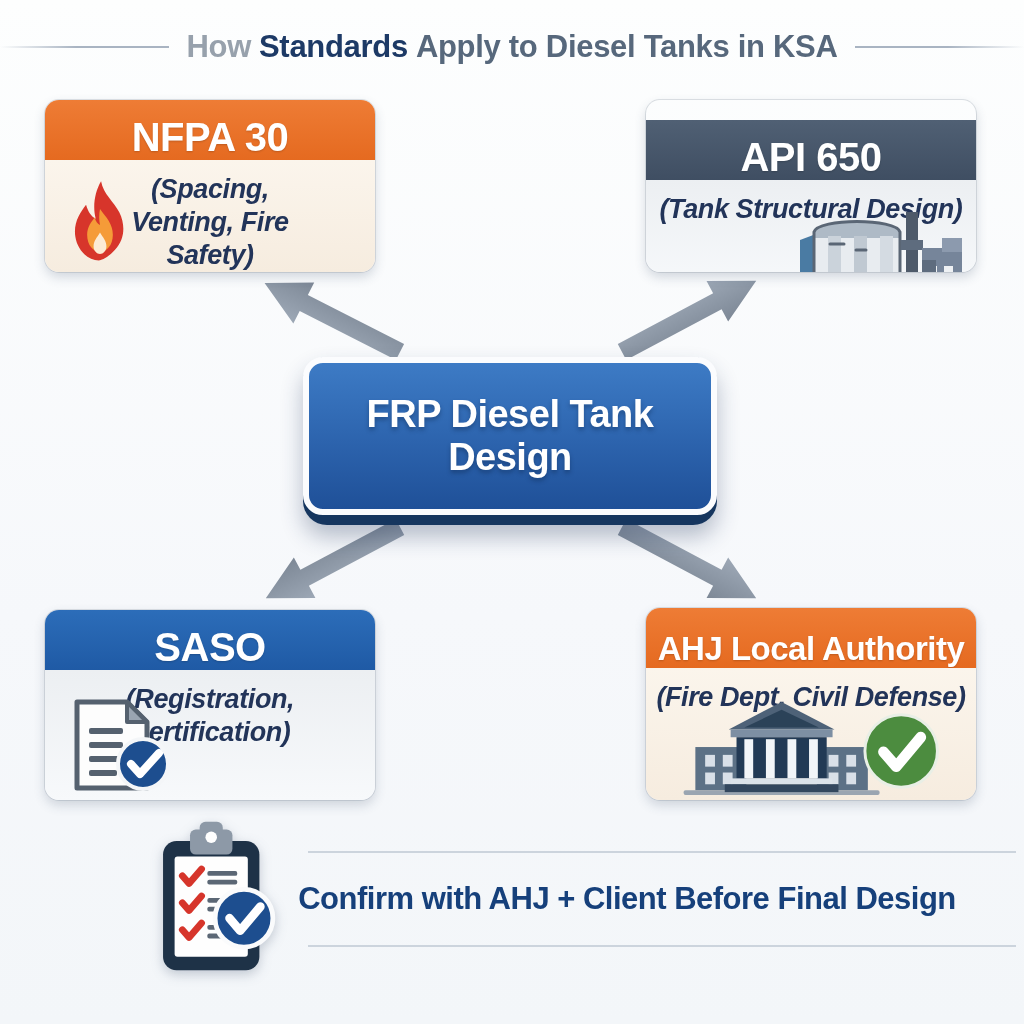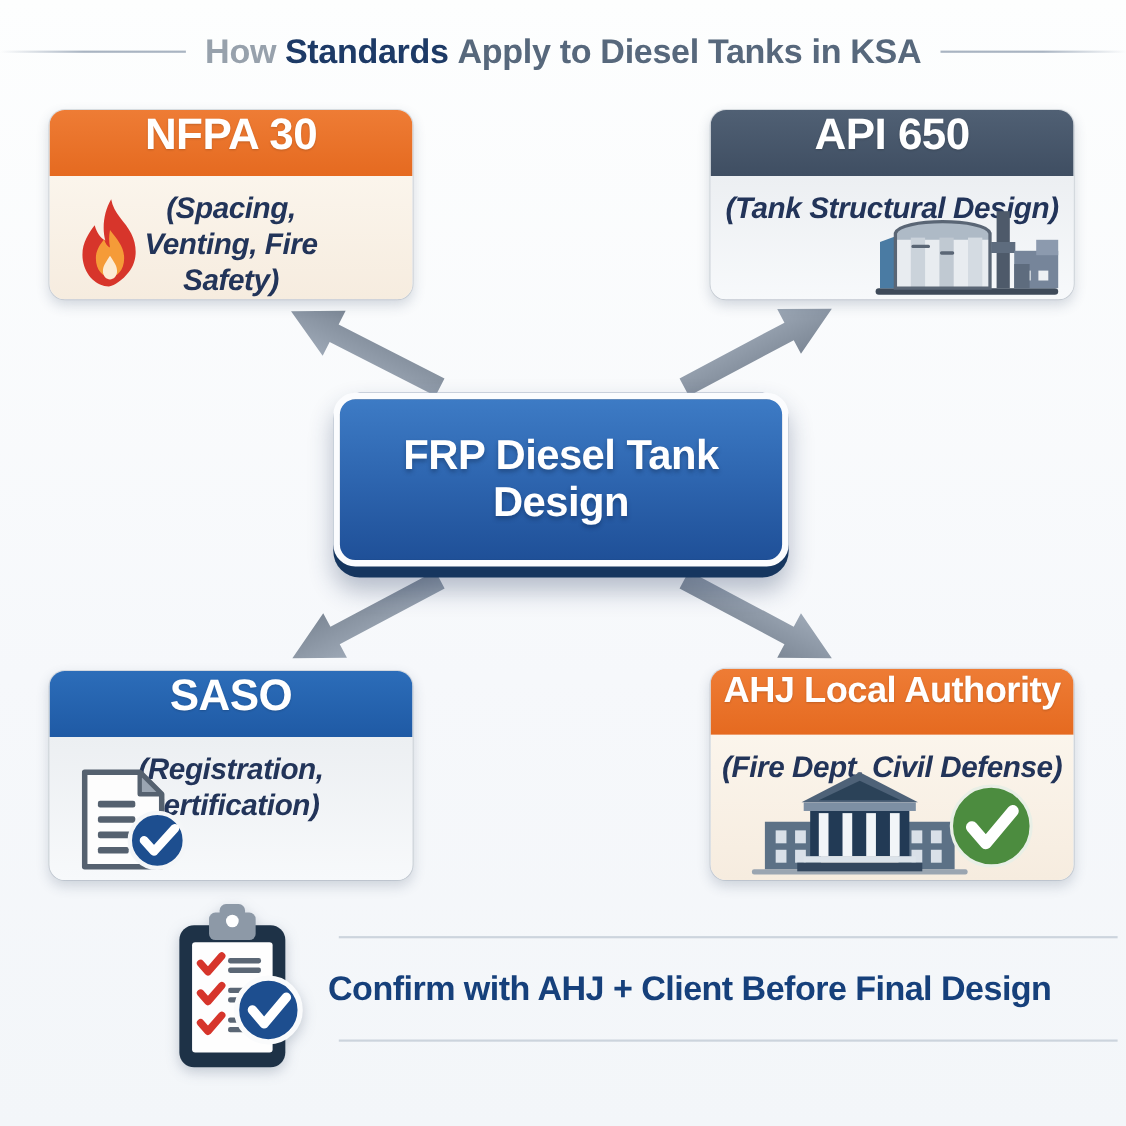--- a/index.html
+++ b/index.html
@@ -29,27 +29,27 @@
   .card{
     position:absolute;width:330px;border-radius:14px;overflow:hidden;
     box-shadow:0 5px 12px rgba(45,65,95,.20), 0 0 0 1px rgba(125,135,150,.22);
   }
   .card-nfpa{left:45px;top:100px;height:172px;}
   .card-api {left:646px;top:100px;height:172px;}
   .card-saso{left:45px;top:610px;height:190px;}
   .card-ahj {left:646px;top:608px;height:192px;}
 
   .card-header{
-    height:60px;display:flex;align-items:flex-start;justify-content:center;
+    height:60px;display:flex;align-items:flex-end;justify-content:center;
     color:#ffffff;font-weight:bold;font-size:40px;letter-spacing:-0.5px;
     text-shadow:0 1px 2px rgba(0,0,0,.18);
   }
   .card-ahj .card-header{font-size:33px;}
   .hdr-orange{background:linear-gradient(180deg,#ee7c35 0%,#e56a20 100%);}
-  .hdr-slate {background:linear-gradient(180deg,#506074 0%,#3f4e62 100%);}
+  .hdr-slate {background:linear-gradient(180deg,#506074 0%,#3f4e62 100%);margin-top:20px;}
   .hdr-blue  {background:linear-gradient(180deg,#2c6db9 0%,#1f5aa5 100%);}
 
   .card-body{position:relative;height:calc(100% - 60px);font-style:italic;}
   .body-cream{background:linear-gradient(180deg,#fbf5ec 0%,#f6ecdf 100%);}
   .body-gray {background:linear-gradient(180deg,#eceff2 0%,#f7f9fb 100%);}
 
   .card-sub{
     margin:0;padding-top:13px;text-align:center;
     color:#223459;font-weight:bold;font-size:27px;line-height:1.22;letter-spacing:-0.4px;
   }

